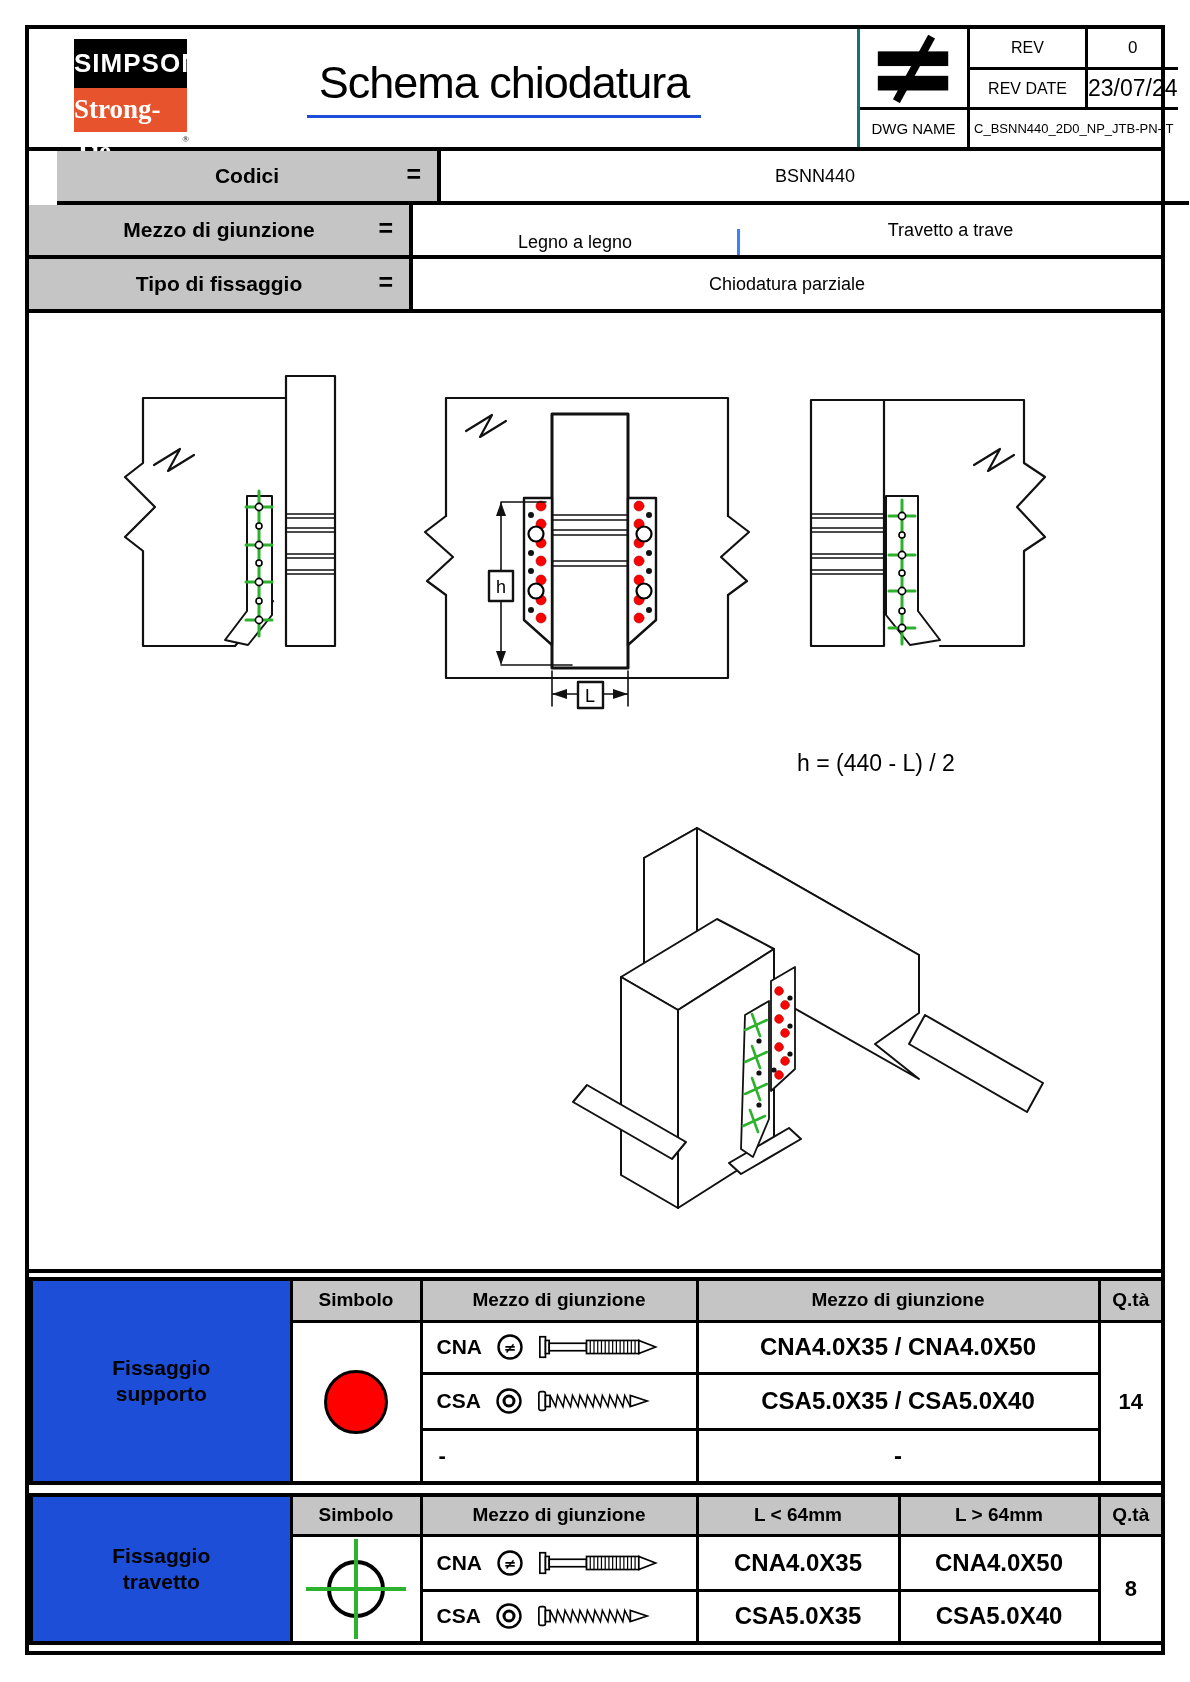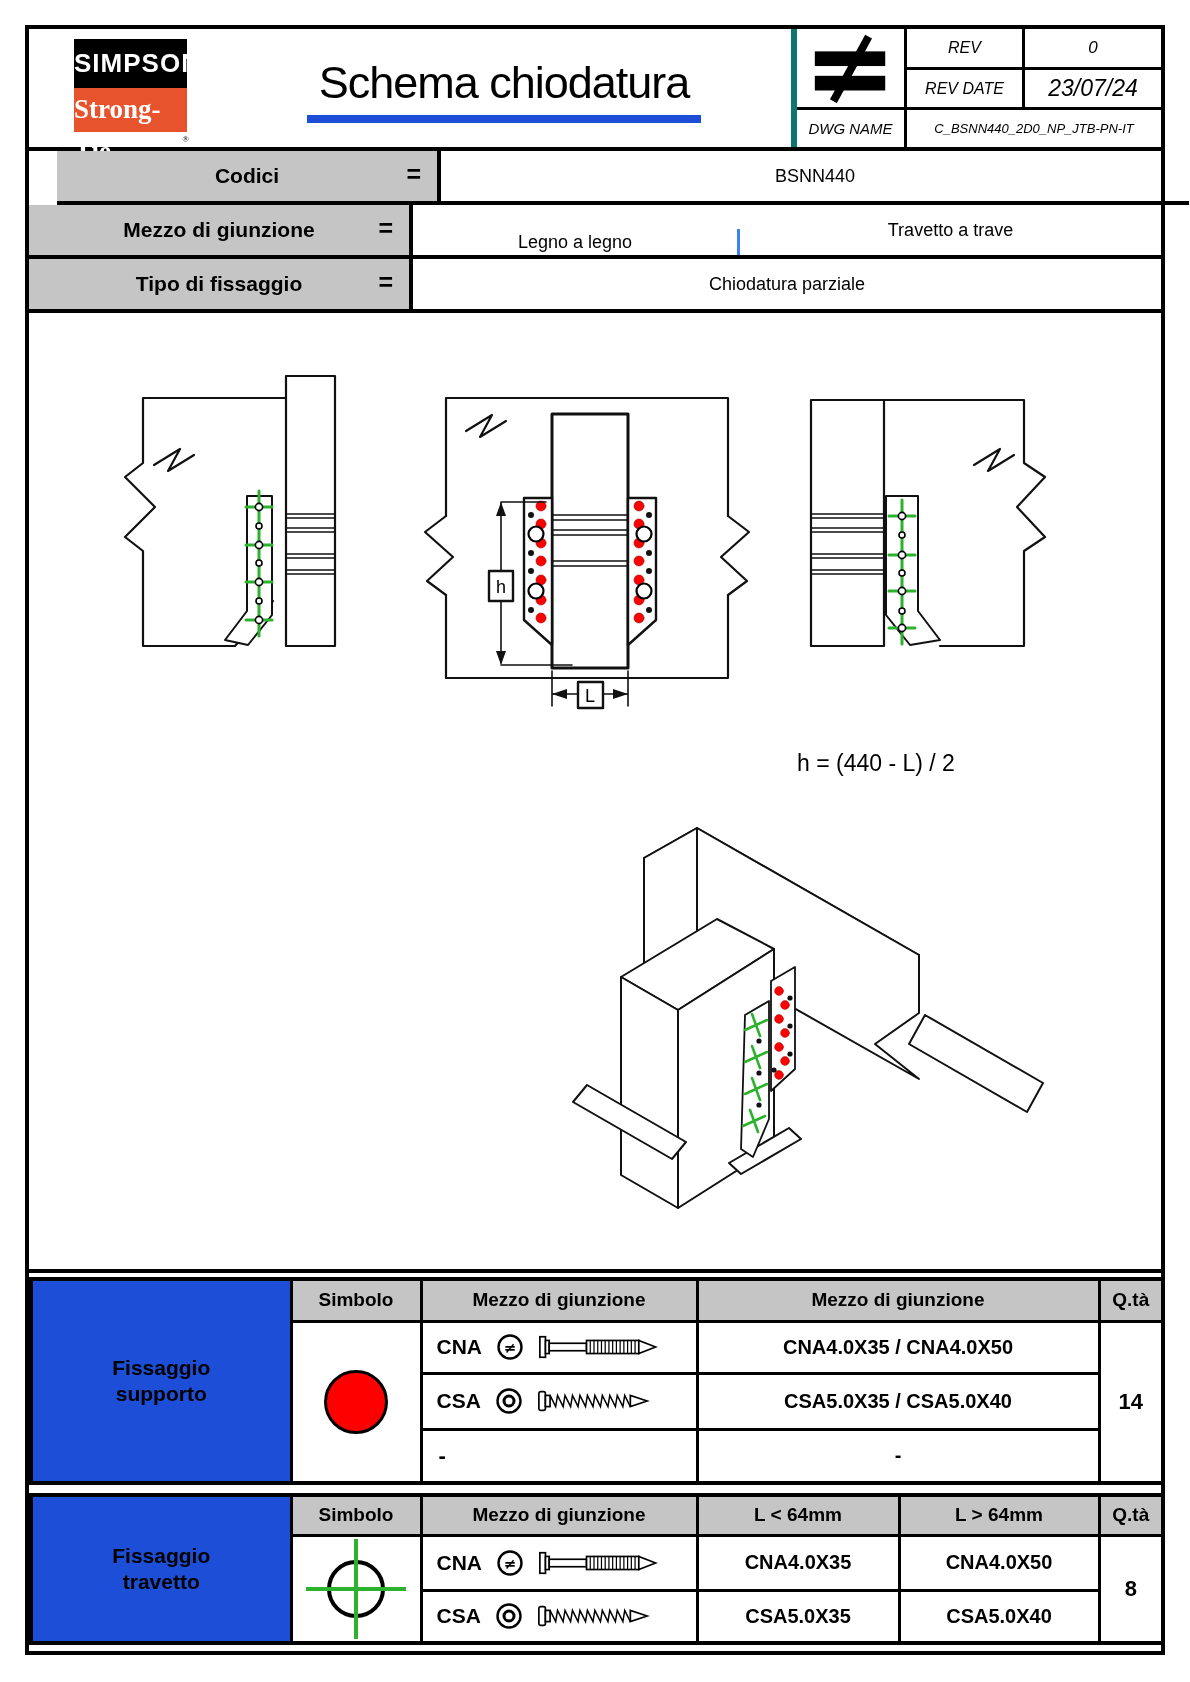--- a/index.html
+++ b/index.html
@@ -20,26 +20,26 @@
     height:49px; line-height:49px; text-align:center; letter-spacing:1px;
   }
   .logo-orange {
     background:#e7532c; color:#fff; height:44px; line-height:42px; 
     font-family:"Liberation Serif", serif; font-weight:bold; font-size:27px; position:relative;
   }
   .logo-reg { position:absolute; right:-2px; bottom:-12px; font-size:9px; color:#444; line-height:1; }
   .title-wrap { position:absolute; left:190px; top:28px; width:570px; text-align:center; }
   .title-text {
     display:inline-block; font-size:45px; letter-spacing:-1px;
-    border-bottom:8px solid #1d4ed8; padding:0 12px 6px 12px;
+    border-bottom:3px solid #1d4ed8; padding:0 12px 6px 12px;
   }
   .revblock {
-    position:absolute; top:0; right:0; width:370px; height:118px;
-    border-left:6px solid #0f766e; display:grid;
-    grid-template-columns:110px 118px 1fr; grid-template-rows:41px 40px 1fr;font-style:italic;
+    position:absolute; top:0; right:0; width:304px; height:118px;
+    border-left:3px solid #0f766e; display:grid;
+    grid-template-columns:110px 118px 1fr; grid-template-rows:41px 40px 1fr;
   }
   .rb { display:flex; align-items:center; justify-content:center; }
   .rb-stamp { grid-row:1/3; grid-column:1; border-right:3px solid #000; border-bottom:3px solid #000; }
   .rb-rl  { grid-row:1; grid-column:2; border-right:3px solid #000; border-bottom:3px solid #000; font-size:16px; }
   .rb-rv  { grid-row:1; grid-column:3; border-bottom:3px solid #000; font-size:17px; }
   .rb-dl  { grid-row:2; grid-column:2; border-right:3px solid #000; border-bottom:3px solid #000; font-size:16px; }
   .rb-dv  { grid-row:2; grid-column:3; border-bottom:3px solid #000; font-size:23px; }
   .rb-nl  { grid-row:3; grid-column:1; border-right:3px solid #000; font-size:15px; }
   .rb-nv  { grid-row:3; grid-column:2/4; font-size:13px; letter-spacing:0; }
   
@@ -54,21 +54,21 @@
   
   .drawing { position:absolute; left:0; top:284px; width:1132px; height:960px; border-bottom:4px solid #000; }
   
   table { border-collapse:collapse; table-layout:fixed; width:1132px; position:absolute; left:0; border:4px solid #000; }
   .t1 { top:1248px; }
   .t2 { top:1464px; }
   td { border:3px solid #000; overflow:hidden; }
   .hcell { background:#c5c5c5; font-weight:bold; font-size:19px; text-align:center; }
   .labcell { background:#1d4ed8; font-weight:bold; font-size:21px; text-align:center; vertical-align:middle; }
   .labcell .labwrap { width:130px; margin:0 auto; line-height:1.25; }
-  .valcell { font-weight:bold; font-size:20px; text-align:center; vertical-align:middle; }
+  .valcell { font-weight:bold; font-size:24px; text-align:center; vertical-align:middle; }
   .codecell { vertical-align:middle; }
   .codeflex { display:flex; align-items:center; gap:14px; padding-left:14px; }
   .codetxt { font-weight:bold; font-size:21px; }
   .dashcell { font-weight:bold; font-size:22px; padding-left:16px; vertical-align:middle; }
   .qtycell { font-weight:bold; font-size:22px; text-align:center; vertical-align:middle; }
   .symcell { text-align:center; vertical-align:middle; }
   .red-circle { width:64px; height:64px; background:#ff0000; border:3px solid #000; border-radius:50%; margin:0 auto; }
   .crosshair { position:relative; width:100px; height:100px; margin:0 auto; }
   .crosshair .ring { position:absolute; left:21px; top:21px; width:58px; height:58px; border:4px solid #000; border-radius:50%; }
   .crosshair .gv { position:absolute; left:48px; top:0; width:4px; height:100px; background:#2cb22c; }

